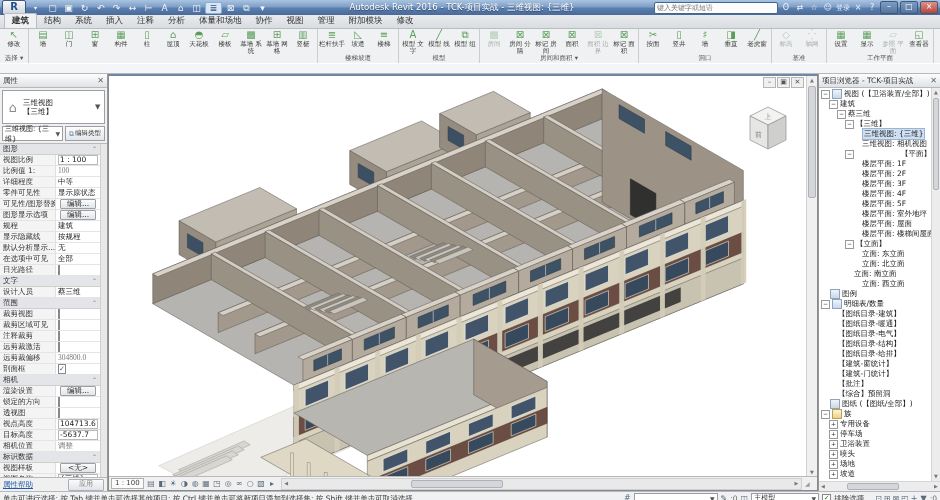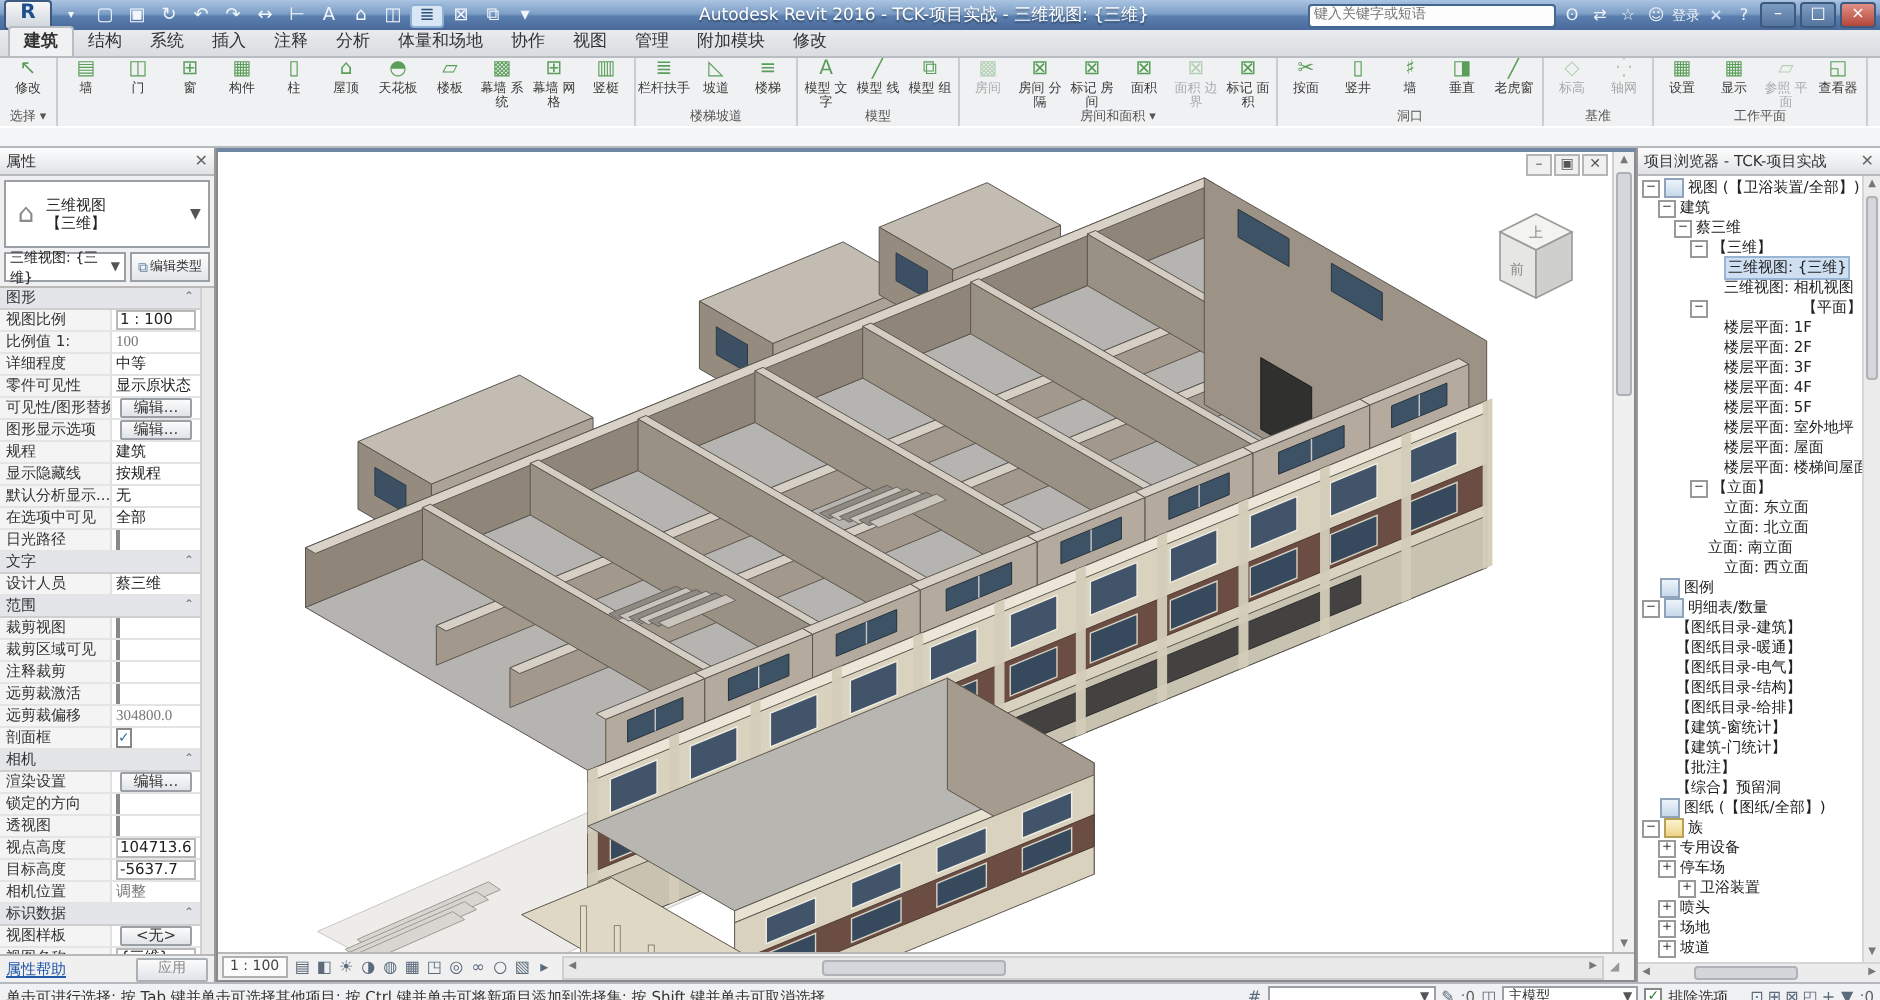--- a/index.html
+++ b/index.html
@@ -866,21 +866,21 @@
               <span class="tl2">族</span>
             </div>
             <div class="trow" style="padding-left: 10px;">
               <span class="exp">+</span>
               <span class="tl2">专用设备</span>
             </div>
             <div class="trow" style="padding-left: 10px;">
               <span class="exp">+</span>
               <span class="tl2">停车场</span>
             </div>
-            <div class="trow" style="padding-left: 20px;">
+            <div class="trow" style="padding-left: 10px;">
               <span class="exp">+</span>
               <span class="tl2">卫浴装置</span>
             </div>
             <div class="trow" style="padding-left: 10px;">
               <span class="exp">+</span>
               <span class="tl2">喷头</span>
             </div>
             <div class="trow" style="padding-left: 10px;">
               <span class="exp">+</span>
               <span class="tl2">场地</span>

